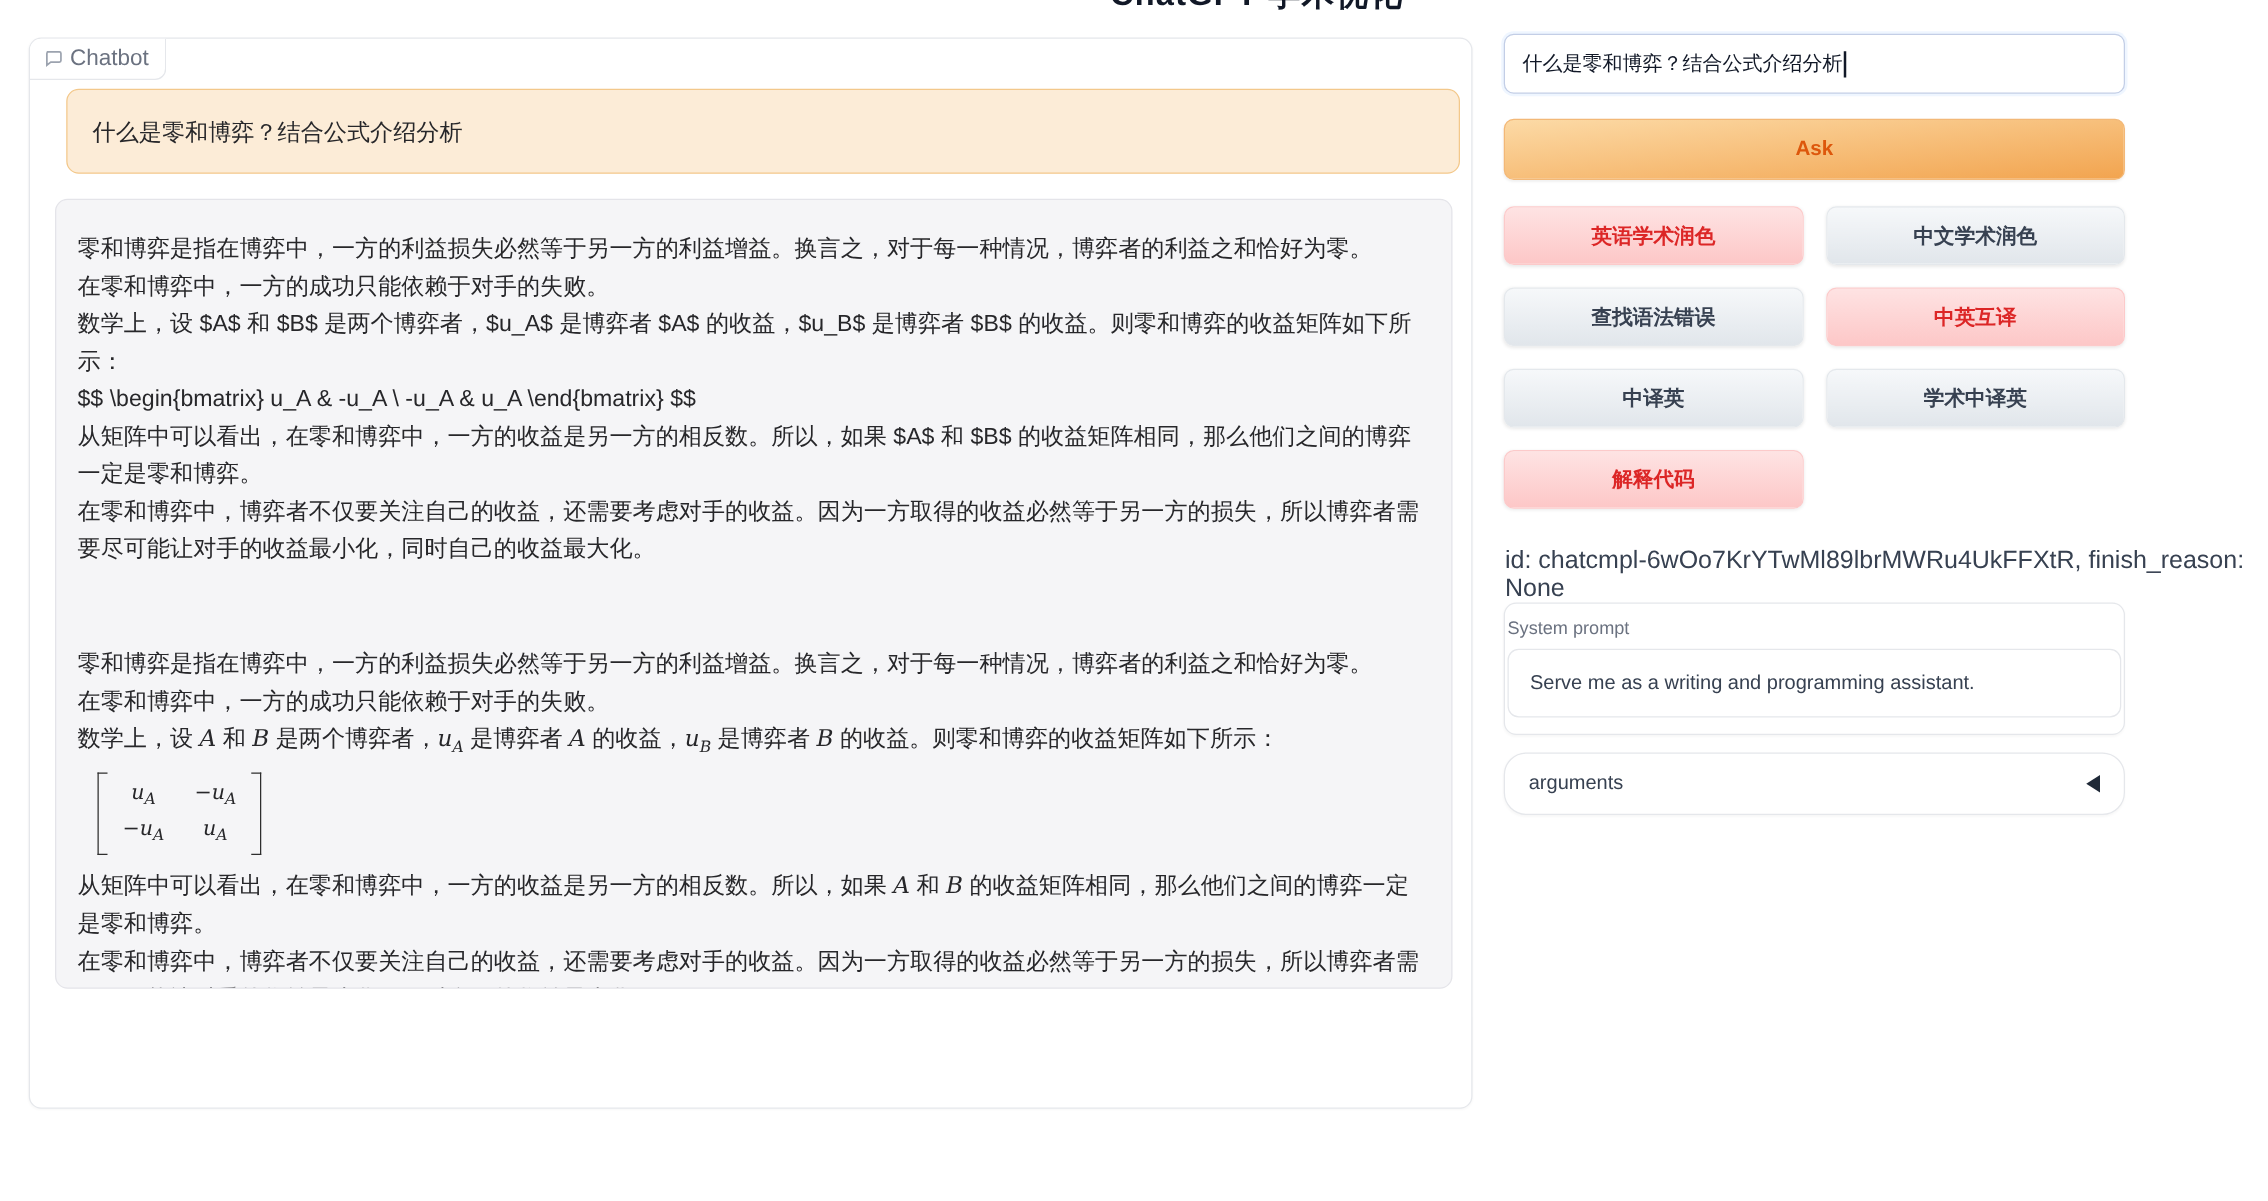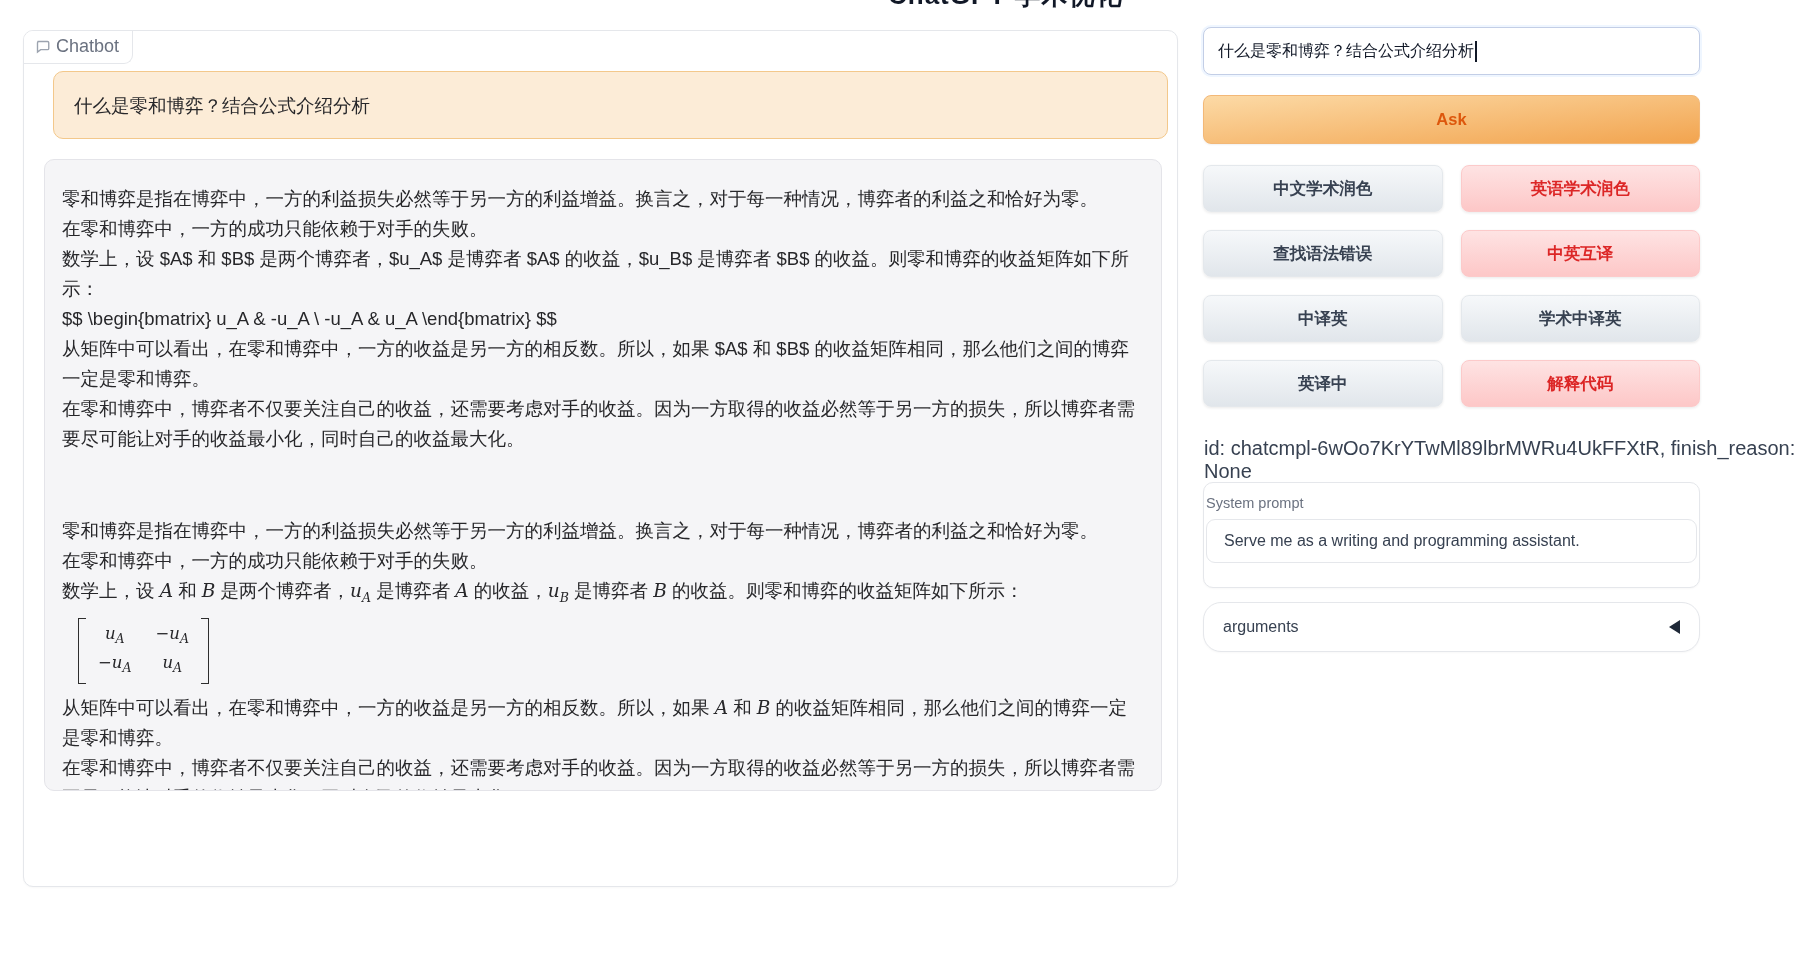--- a/index.html
+++ b/index.html
@@ -58,21 +58,21 @@
     font-size:16.5px; font-weight:700; cursor:pointer; box-shadow:0 1px 3px rgba(0,0,0,.09); }
   .fn-btn.secondary { background:linear-gradient(to bottom,#f6f8fa,#e1e6eb); border:1px solid #e4e8ec; color:#374151; }
   .fn-btn.accent    { background:linear-gradient(to bottom,#fee3e3,#fdc7c7); border:1px solid #fccaca; color:#dc2626; }
 
   .status-line { position:absolute; left:1204px; top:437px; font-size:20px; color:#374151; }
 
   .sysprompt-card { position:absolute; left:1203px; top:482px; width:497px; height:106px;
     border:1px solid #e5e7eb; border-radius:10px; background:#fff; padding:12px 2px;
     box-shadow:0 1px 2px rgba(0,0,0,.03); }
   .sysprompt-label { font-size:14.5px; color:#6b7280; }
-  .sysprompt-input { margin-top:8px; width:100%; height:44px; border:1px solid #e5e7eb; border-radius:9px;
+  .sysprompt-input { margin-top:8px; width:100%; height:55px; border:1px solid #e5e7eb; border-radius:9px;
     background:#fff; padding:0 17px; font-size:16px; color:#374151;
     font-family:"Liberation Sans","DejaVu Sans",sans-serif; outline:none; }
 
   .accordion { position:absolute; left:1203px; top:602px; width:497px; height:50px;
     border:1px solid #e5e7eb; border-radius:18px; background:#fff;
     display:flex; align-items:center; justify-content:space-between; padding:0 19px;
     font-size:16px; color:#374151; cursor:pointer; box-shadow:0 1px 2px rgba(0,0,0,.03); }
   .tri-left { width:0; height:0; border-top:7px solid transparent; border-bottom:7px solid transparent;
     border-right:11px solid #1f2937; }
 </style>
@@ -122,27 +122,26 @@
 </div>
 
 <div class="question-box">
   <span>什么是零和博弈？结合公式介绍分析</span>
   <div class="caret"></div>
 </div>
 
 <div class="ask-btn">Ask</div>
 
 <div class="fn-grid">
+    <div class="fn-btn accent">英语学术润色</div>
     <div class="fn-btn secondary">中文学术润色</div>
-    <div class="fn-btn accent">英语学术润色</div>
     <div class="fn-btn secondary">查找语法错误</div>
     <div class="fn-btn accent">中英互译</div>
     <div class="fn-btn secondary">中译英</div>
     <div class="fn-btn secondary">学术中译英</div>
-    <div class="fn-btn secondary">英译中</div>
     <div class="fn-btn accent">解释代码</div>
   </div>
 
 <div class="status-line">id: chatcmpl-6wOo7KrYTwMl89lbrMWRu4UkFFXtR, finish_reason: None</div>
 
 <div class="sysprompt-card">
   <div class="sysprompt-label">System prompt</div>
   <input class="sysprompt-input" value="Serve me as a writing and programming assistant." style="">
 </div>
 

